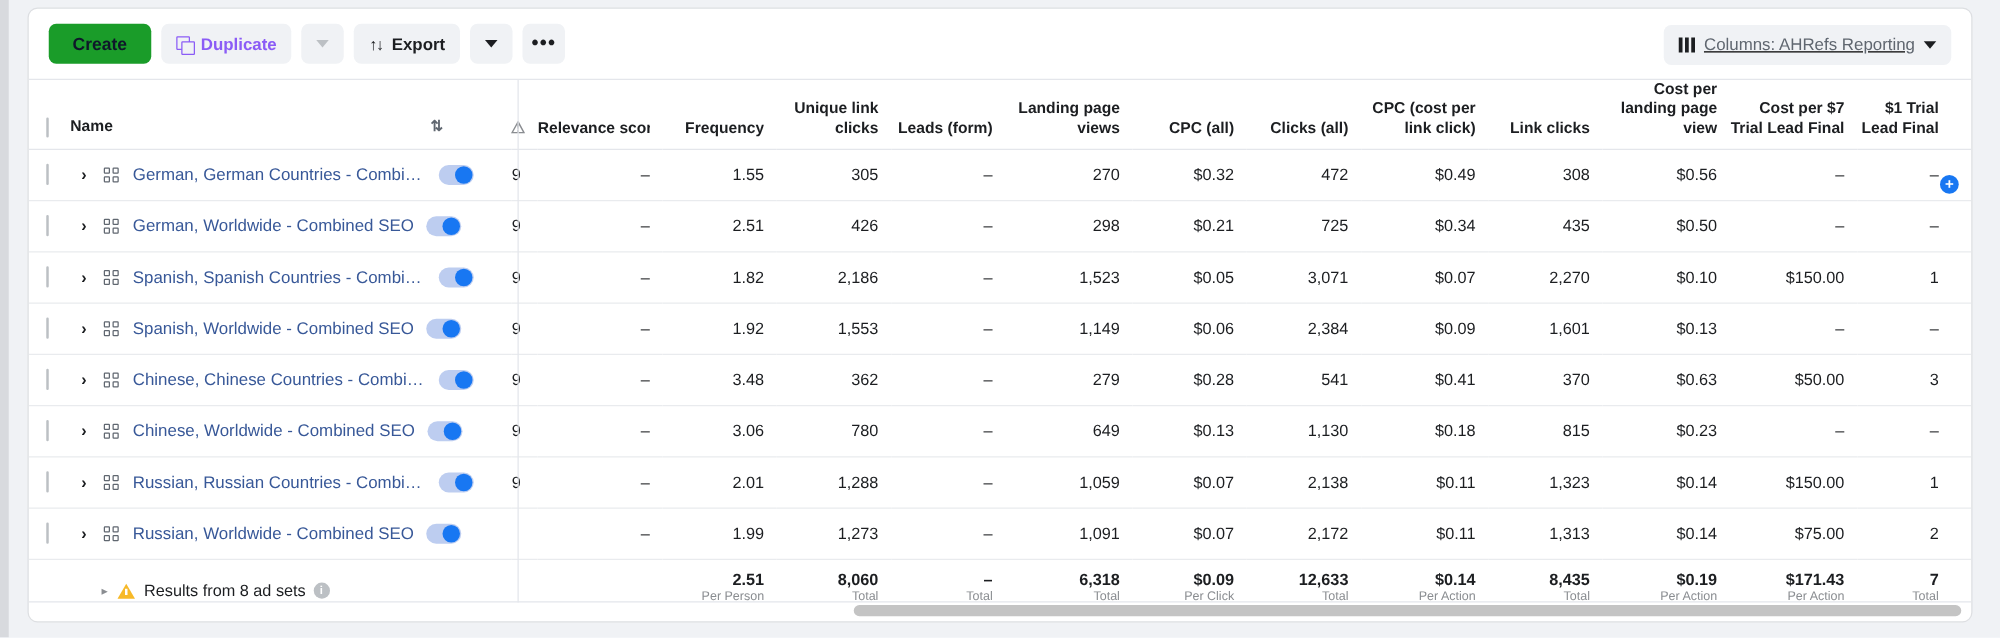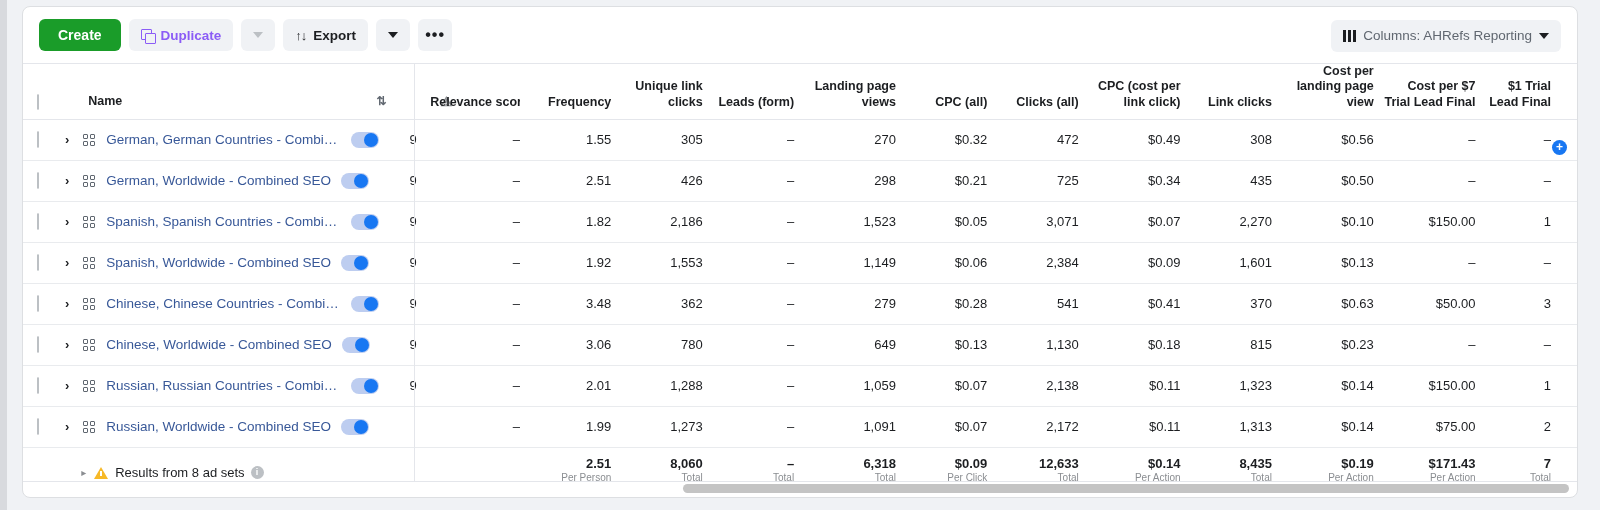--- a/index.html
+++ b/index.html
@@ -36,36 +36,36 @@
   .btn {
     display: inline-flex; align-items: center; justify-content: center;
     gap: 7px;
     height: 32px;
     border: none; border-radius: 6px;
     font-size: 13.5px; font-weight: bold;
     font-family: "Liberation Sans", sans-serif;
     cursor: pointer;
     white-space: nowrap;
   }
-  .btn-create { background: #1a9c29; color: #ffffff; padding: 0 19px; font-size: 14px; }
+  .btn-create { background: #1a9c29; color: #0f172a; padding: 0 19px; font-size: 14px; }
   .btn-grey { background: #f0f2f5; color: #1c1e21; padding: 0 12px; }
   .btn-grey.disabled { color: #8b5cf6; cursor: default; }
   .btn-icononly { background: #f0f2f5; color: #1c1e21; width: 34px; padding: 0; }
   .btn-dots { background: #f0f2f5; color: #1c1e21; width: 34px; padding: 0; font-size: 16px; letter-spacing: 1px; }
   .caret {
     width: 0; height: 0;
     border-left: 5px solid transparent;
     border-right: 5px solid transparent;
     border-top: 6px solid currentColor;
     display: inline-block;
   }
   .btn-grey.disabled .caret { border-top-color: #bcc0c4; }
   .toolbar-right {
     position: absolute; right: 16px; top: 0;
-    height: 57px; display: flex; align-items: center; gap: 8px;
+    height: 57px; display: flex; align-items: center; gap: 8px; text-decoration: underline;
   }
   .btn-columns { background:#f0f2f5; color:#606770; padding: 0 12px; font-weight: normal; font-size: 13.5px; }
   .btn-breakdown { background:#f0f2f5; color:#1c1e21; padding: 0 12px; font-weight: normal; font-size: 13.5px; }
 
   
   .ico-columns { display:inline-flex; align-items:flex-end; gap:2px; height:12px; }
   .ico-columns i { display:block; width:3px; background:#1c1e21; }
   .ico-columns i:nth-child(1){ height:12px; }
   .ico-columns i:nth-child(2){ height:12px; }
   .ico-columns i:nth-child(3){ height:12px; }
@@ -105,21 +105,21 @@
     line-height: 1.22;
     text-align: right;
     background:#fff;
   }
   thead th.th-name {
     text-align: left;
     padding-left: 0;
     font-weight: bold;
   }
   .namehead {
-    display:flex; width:100%;margin-left:32px;
+    display:flex; width:100%;
   }
   .namehead .lbl { flex: 1; }
   .sorticon { color:#606770; font-size:12px; margin-right: 54px; }
   .warnhead { color:#8a8d91; font-size:13px; }
   .clip { display:block; overflow:hidden; white-space: nowrap; }
 
   tbody td {
     font-size: 13px;
     color: #1c1e21;
     height: 41px;

